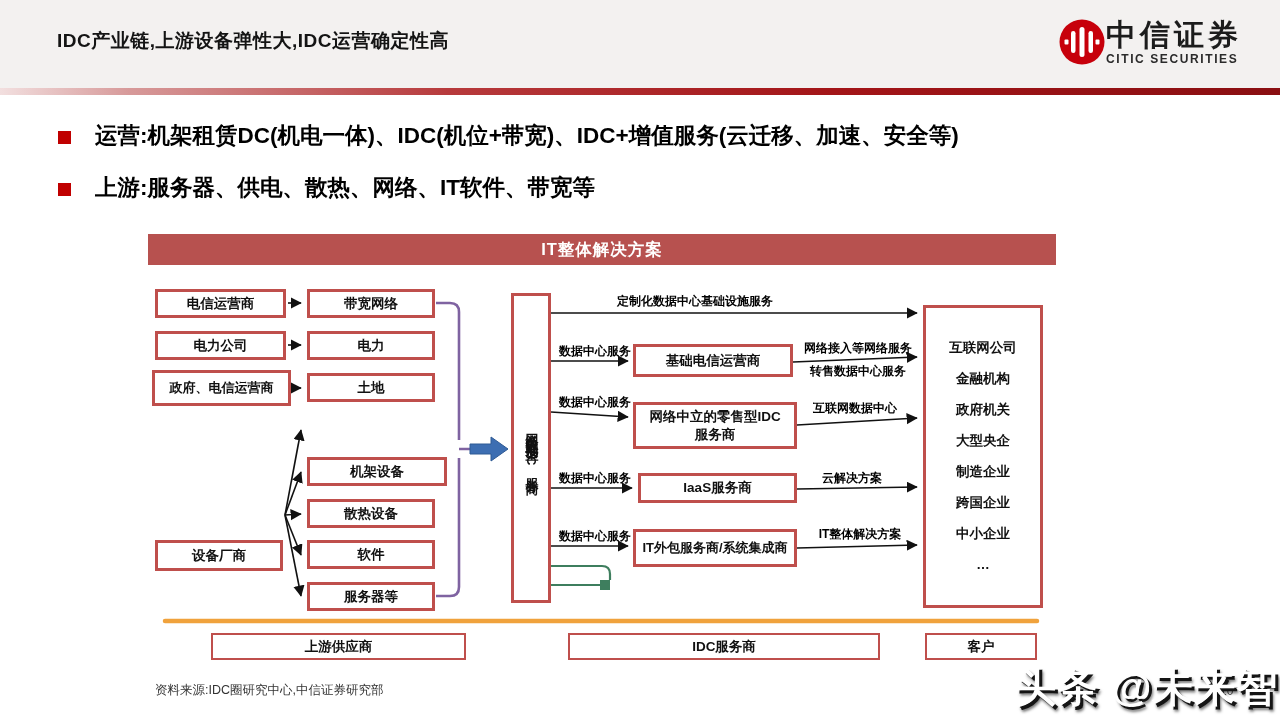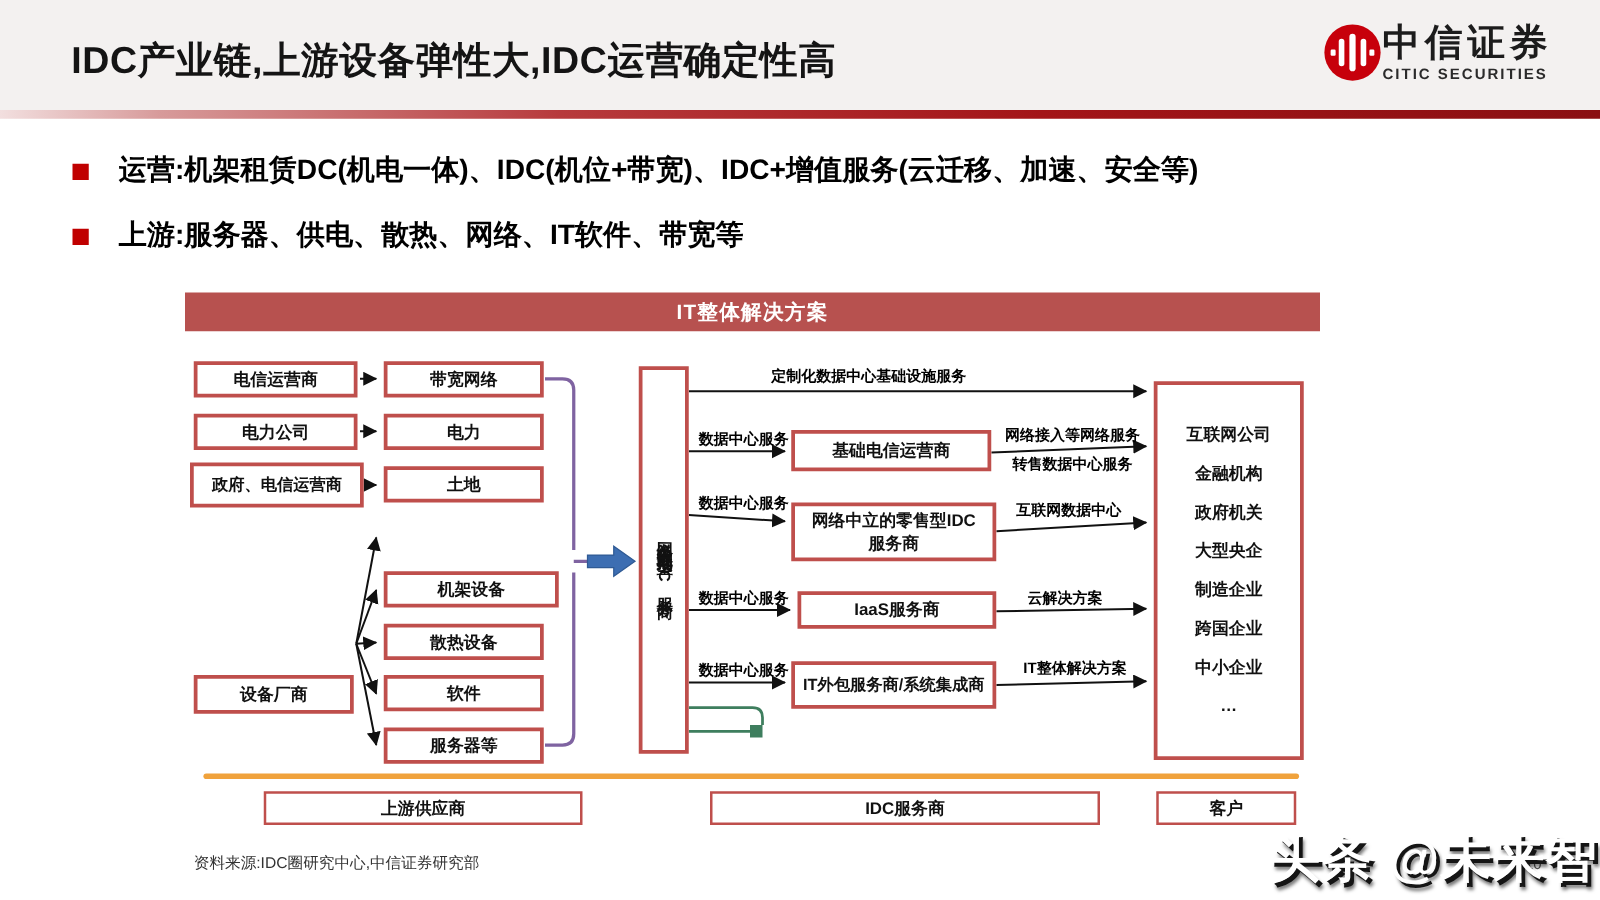--- a/index.html
+++ b/index.html
@@ -1,20 +1,20 @@
 <!DOCTYPE html>
 <html><head>
 <meta charset="utf-8">
 <style>
   html,body{margin:0;padding:0;background:#888;}
   .slide{position:relative;width:1280px;height:720px;background:#ffffff;overflow:hidden;
          font-family:"Liberation Sans","DejaVu Sans",sans-serif;}
   
   .hdr{position:absolute;left:0;top:0;width:1280px;height:88px;background:#f3f1f0;}
-  .hdr-title{position:absolute;left:57px;top:28px;font-size:30px;font-weight:bold;color:#141414;letter-spacing:.5px;white-space:nowrap;}
+  .hdr-title{position:absolute;left:57px;top:28px;font-size:19px;font-weight:bold;color:#141414;letter-spacing:.5px;white-space:nowrap;}
   .logo{position:absolute;right:38px;top:18px;display:flex;align-items:center;}
   .logo-txt{display:flex;flex-direction:column;line-height:1;}
   .logo-cn{font-family:"DejaVu Serif","Liberation Serif",serif;font-size:30px;font-weight:bold;color:#1c1c1c;letter-spacing:4px;}
   .logo-en{font-size:12px;font-weight:bold;color:#2b2b2b;letter-spacing:1.6px;margin-top:3px;}
   .divider{position:absolute;left:0;top:88px;width:1280px;height:7px;
            background:linear-gradient(90deg,#f2dfdf 0%,#d79a9a 10%,#b73a3c 35%,#a31518 65%,#8a0f12 100%);}
   
   .bullet-sq{position:absolute;width:13px;height:13px;background:#c00000;}
   .bullet-tx{position:absolute;left:95px;font-size:22.5px;font-weight:bold;color:#000;white-space:nowrap;}
   

